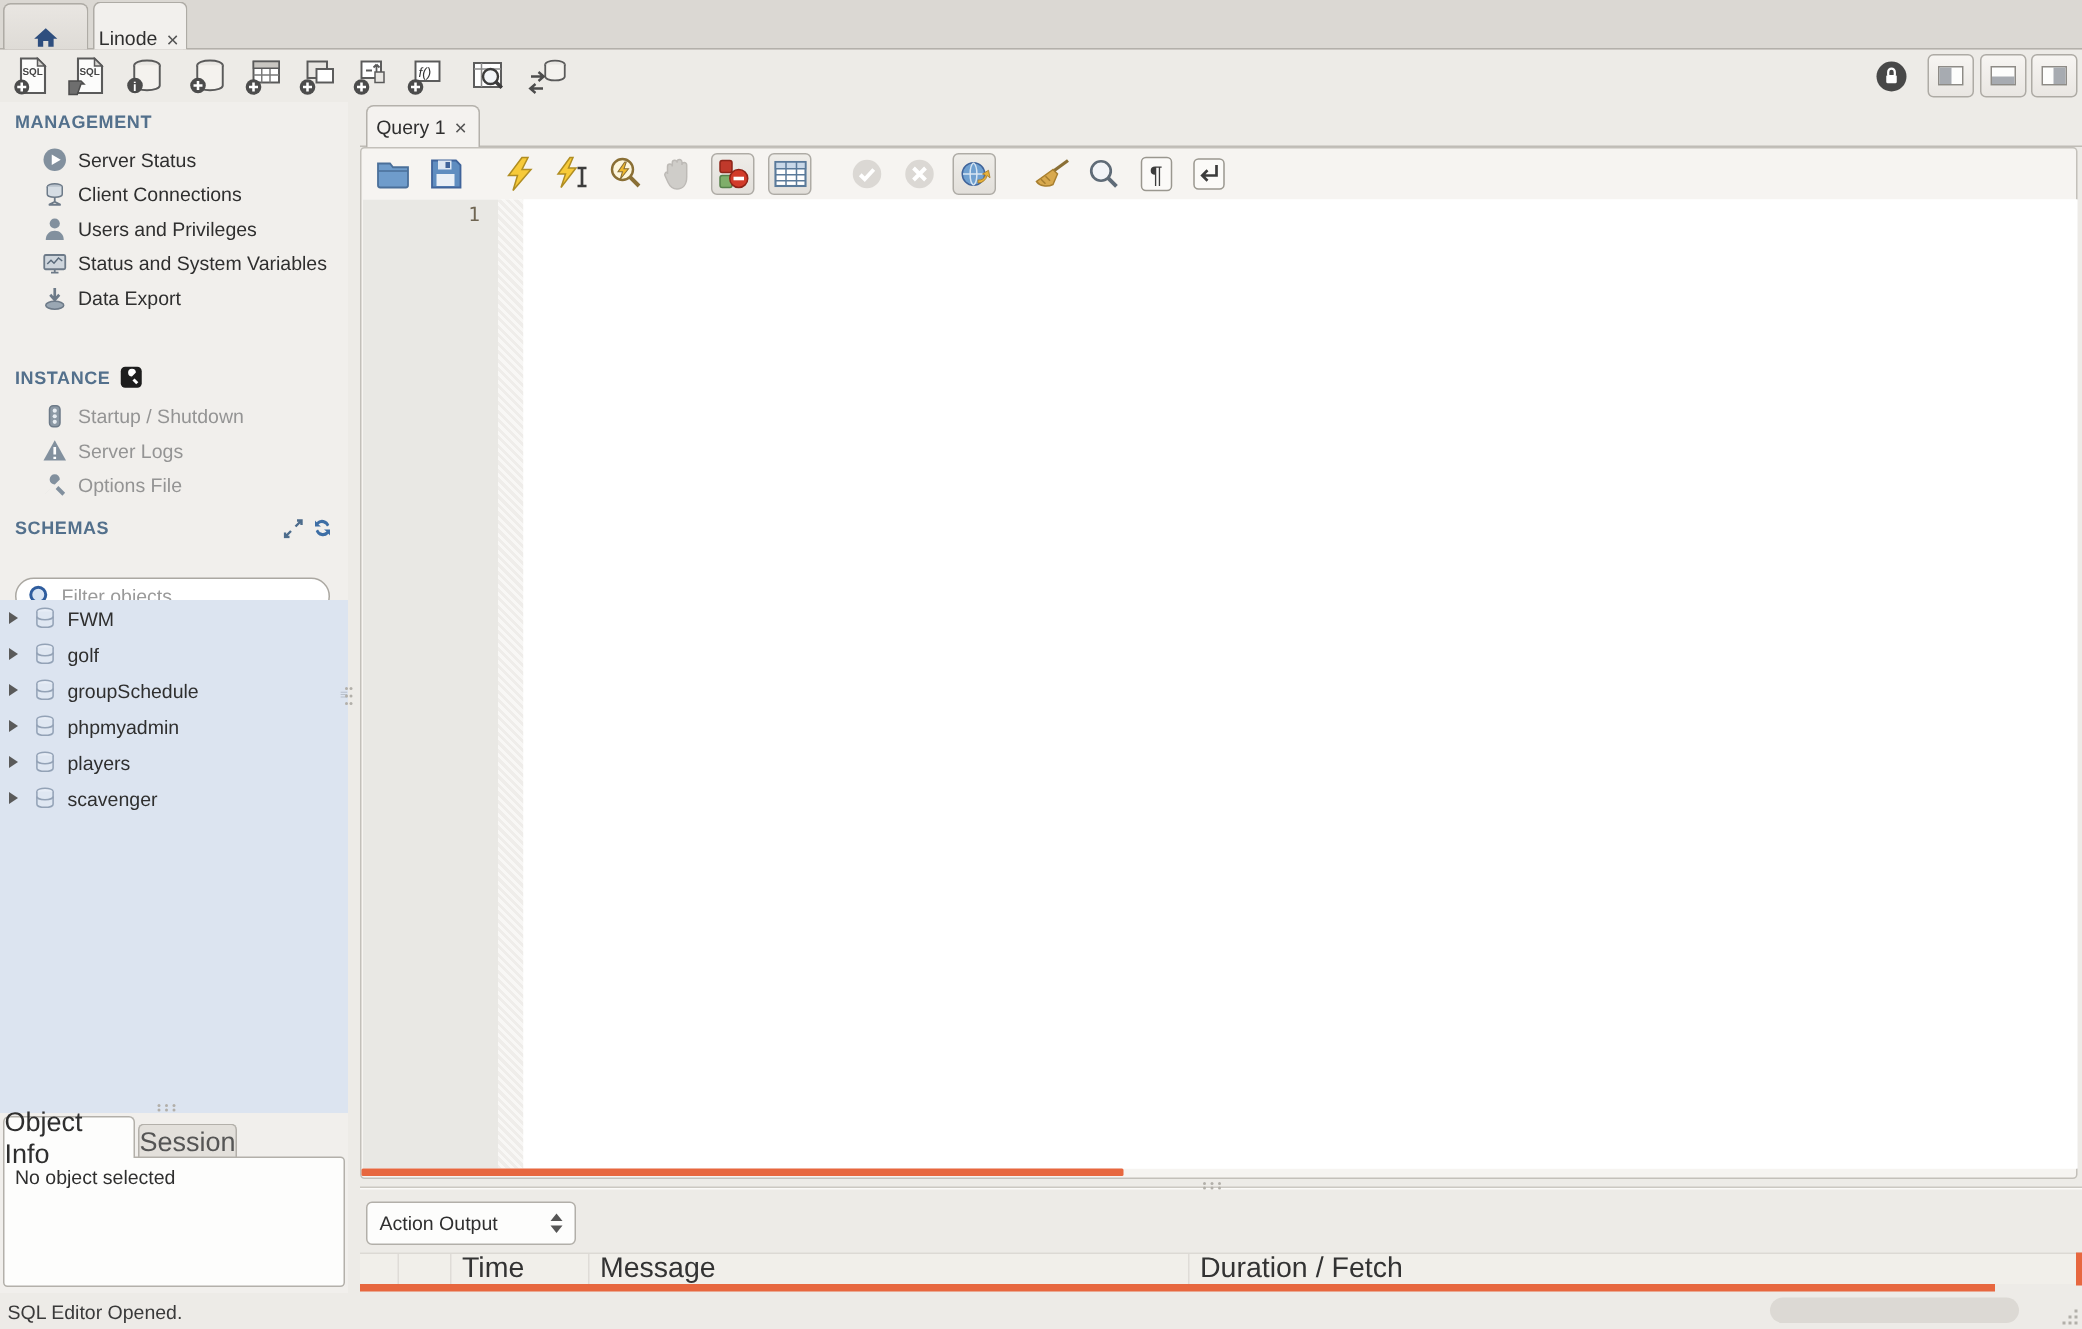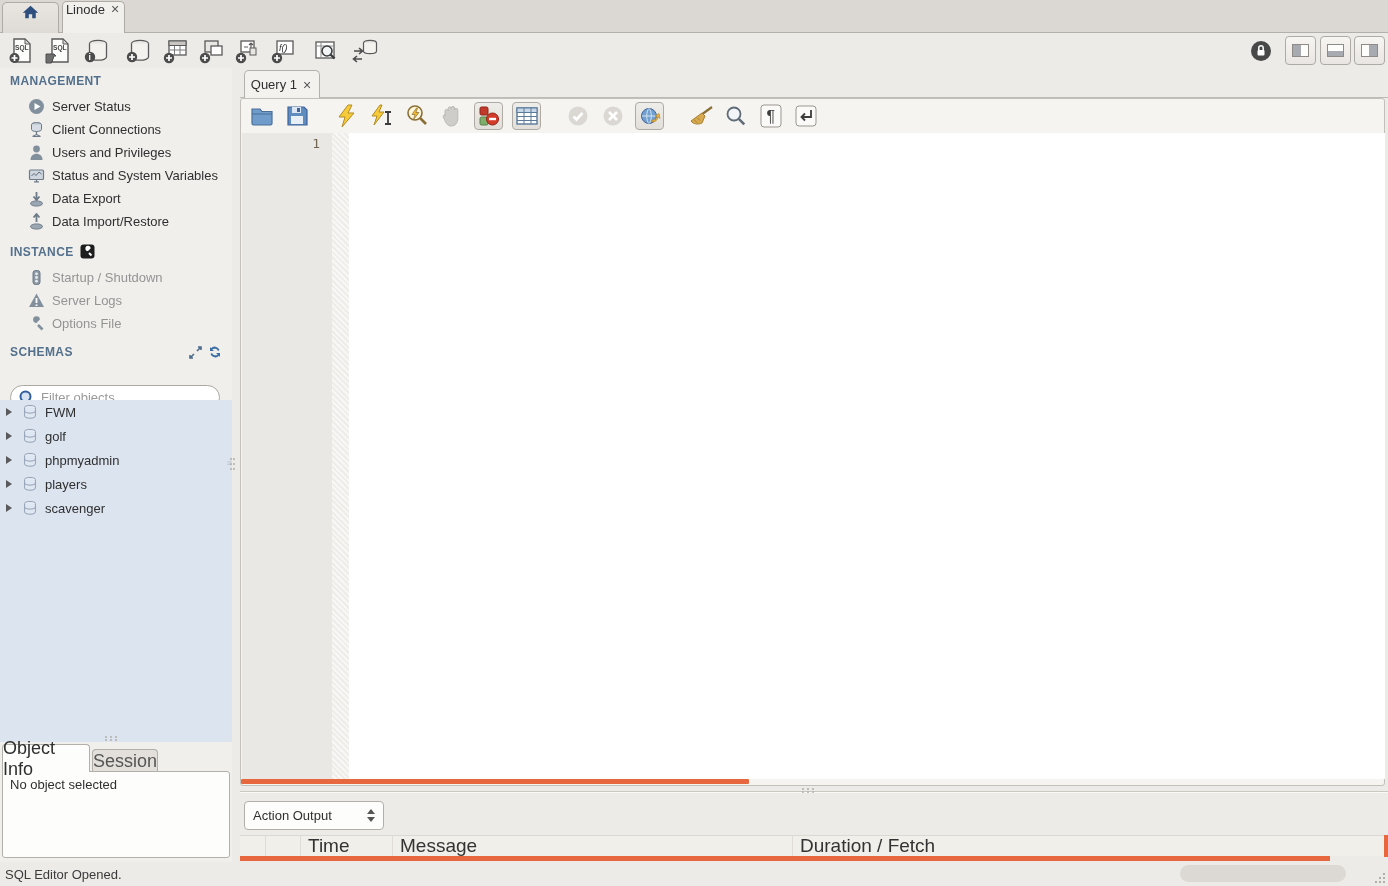--- a/index.html
+++ b/index.html
@@ -5,21 +5,21 @@
   * { margin:0; padding:0; box-sizing:border-box; }
   html,body { width:1388px; height:886px; overflow:hidden;
     font-family:"Liberation Sans", sans-serif; font-size:13px; color:#2f2f2f;
     background:#edebe7; }
   .abs { position:absolute; }
 
   
   #win-tabbar { position:absolute; left:0; top:0; width:1388px; height:33px;
     background:#dbd8d3; border-bottom:1px solid #b3b0aa; }
   .win-tab { position:absolute; top:2px; height:31px; border:1px solid #aeaba5; border-bottom:none;
-    border-radius:5px 5px 0 0; display:flex; align-items:flex-start; justify-content:center; gap:4px;
+    border-radius:5px 5px 0 0; display:flex; align-items:flex-end; justify-content:center; gap:4px;
     background:linear-gradient(#e9e6e2,#dedbd6); cursor:pointer; }
   .win-tab.active { background:#f2f0ed; top:1px; height:32px; }
   .tab-close { color:#555; font-size:14px; line-height:1; padding:0 2px; cursor:pointer; }
 
   
   #main-toolbar { position:absolute; left:0; top:34px; width:1388px; height:34px; }
   .mtb-btn { position:absolute; top:2px; width:30px; height:30px; display:flex;
     align-items:center; justify-content:center; cursor:pointer; }
   .panel-toggle { position:absolute; top:2px; width:31px; height:29px; border:1px solid #aeaba5;
     border-radius:4px; background:linear-gradient(#f7f5f2,#e9e6e2);
@@ -297,29 +297,20 @@
     </div>
     <div class="side-item">
       <span class="icon16">
         <svg width="17" height="17" viewBox="0 0 17 17">
             <path d="M8.5 2 v7 M5.5 6.5 l3 3.5 3-3.5" stroke="#6d7a88" stroke-width="1.8" fill="none"></path>
             <ellipse cx="8.5" cy="13.5" rx="6" ry="2.6" fill="#9aa7b3" stroke="#6d7a88"></ellipse>
           </svg>
       </span>
         <span>Data Export</span>
     </div>
-    <div class="side-item">
-      <span class="icon16">
-        <svg width="17" height="17" viewBox="0 0 17 17">
-            <path d="M8.5 9 V2 M5.5 4.5 l3-3.5 3 3.5" stroke="#6d7a88" stroke-width="1.8" fill="none"></path>
-            <ellipse cx="8.5" cy="13.5" rx="6" ry="2.6" fill="#9aa7b3" stroke="#6d7a88"></ellipse>
-          </svg>
-      </span>
-        <span>Data Import/Restore</span>
-    </div>
   </div>
 
   <div class="section-header" style="top:176px;">
     <span>INSTANCE</span>
     <span class="icon16" style="width:15px;height:15px;flex:0 0 15px;">
       <svg width="15" height="15" viewBox="0 0 15 15">
           <rect x="0.5" y="0.5" width="14" height="14" rx="3" fill="#1d1d1d"></rect>
           <path d="M3.5 11.5 L8 7 a2.6 2.6 0 1 1 2.6-2.6 L6 9 Z" fill="#fff"></path>
           <path d="M9 9 l2.5 2.5" stroke="#fff" stroke-width="2"></path>
         </svg>
@@ -398,20 +389,31 @@
     <div class="schema-row">
       <span class="tri"></span>
       <span class="icon16">
           <svg width="16" height="16" viewBox="0 0 16 16">
             <ellipse cx="8" cy="3.6" rx="5.4" ry="2.1" fill="#e7edf6" stroke="#93a2b6"></ellipse>
             <path d="M2.6 3.6 v8.5 c0 1.2 2.4 2.1 5.4 2.1 s5.4-.9 5.4-2.1 V3.6" fill="#dfe7f2" stroke="#93a2b6"></path>
             <path d="M2.6 7 c0 1.2 2.4 2.1 5.4 2.1 s5.4-.9 5.4-2.1" fill="none" stroke="#93a2b6"></path>
           </svg>
         </span>
       <span>golf</span>
+    </div>
+    <div class="schema-row">
+      <span class="tri"></span>
+      <span class="icon16">
+          <svg width="16" height="16" viewBox="0 0 16 16">
+            <ellipse cx="8" cy="3.6" rx="5.4" ry="2.1" fill="#e7edf6" stroke="#93a2b6"></ellipse>
+            <path d="M2.6 3.6 v8.5 c0 1.2 2.4 2.1 5.4 2.1 s5.4-.9 5.4-2.1 V3.6" fill="#dfe7f2" stroke="#93a2b6"></path>
+            <path d="M2.6 7 c0 1.2 2.4 2.1 5.4 2.1 s5.4-.9 5.4-2.1" fill="none" stroke="#93a2b6"></path>
+          </svg>
+        </span>
+      <span>groupSchedule</span>
     </div>
     <div class="schema-row">
       <span class="tri"></span>
       <span class="icon16">
           <svg width="16" height="16" viewBox="0 0 16 16">
             <ellipse cx="8" cy="3.6" rx="5.4" ry="2.1" fill="#e7edf6" stroke="#93a2b6"></ellipse>
             <path d="M2.6 3.6 v8.5 c0 1.2 2.4 2.1 5.4 2.1 s5.4-.9 5.4-2.1 V3.6" fill="#dfe7f2" stroke="#93a2b6"></path>
             <path d="M2.6 7 c0 1.2 2.4 2.1 5.4 2.1 s5.4-.9 5.4-2.1" fill="none" stroke="#93a2b6"></path>
           </svg>
         </span>

